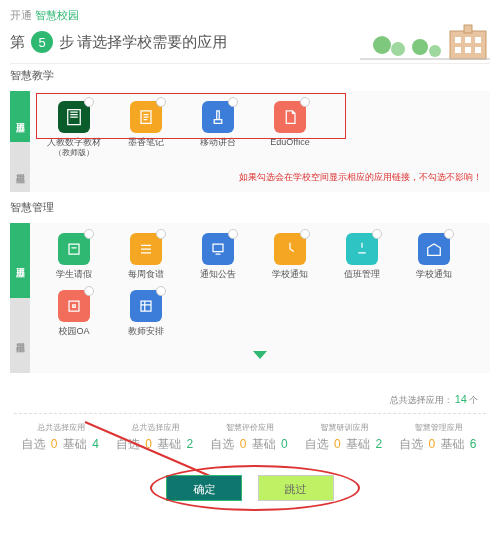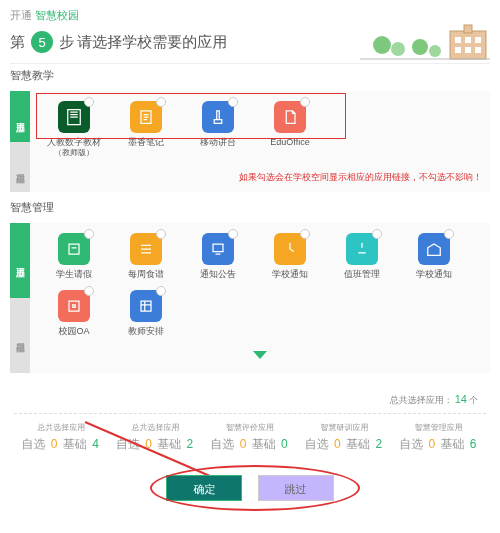--- a/index.html
+++ b/index.html
@@ -30,21 +30,21 @@
 .stats{margin-top:14px;padding:0 4px}
 .stats-head{text-align:right;font-size:9px;color:#888;padding:6px 8px;border-bottom:1px dashed #ddd}
 .stats-head .n{color:#2eb872;font-size:11px;margin:0 2px}
 .stats-row{display:flex;padding:8px 0;position:relative}
 .stat{flex:1;text-align:center}
 .stat-t{font-size:8px;color:#999;margin-bottom:3px}
 .stat-v{font-size:12px;color:#999}
 .stat-v .a{color:#f5a623;margin:0 2px}
 .stat-v .b{color:#2eb872;margin:0 2px}
 .btns{text-align:center;padding:14px 0;position:relative}
-.btn{display:inline-block;width:76px;height:26px;line-height:26px;font-size:11px;border:1px solid #ccc;margin:0 6px;cursor:pointer;background:#c4b5fd}
+.btn{display:inline-block;width:76px;height:26px;line-height:26px;font-size:11px;border:1px solid #ccc;margin:0 6px;cursor:pointer;background:#bef264}
 .btn.primary{background:#0f766e;color:#fff;border-color:#2eb872}
 .ellipse{position:absolute;border:2px solid #d33;border-radius:50%;pointer-events:none}
 .arrow{position:absolute;pointer-events:none}
 .tri{position:relative;margin:6px auto;width:14px;height:8px;background:#2eb872;clip-path:polygon(50% 100%,0 0,100% 0);cursor:pointer}
 </style>
 </head>
 <body>
 
 <div class="wrap">
   <div class="crumb">

